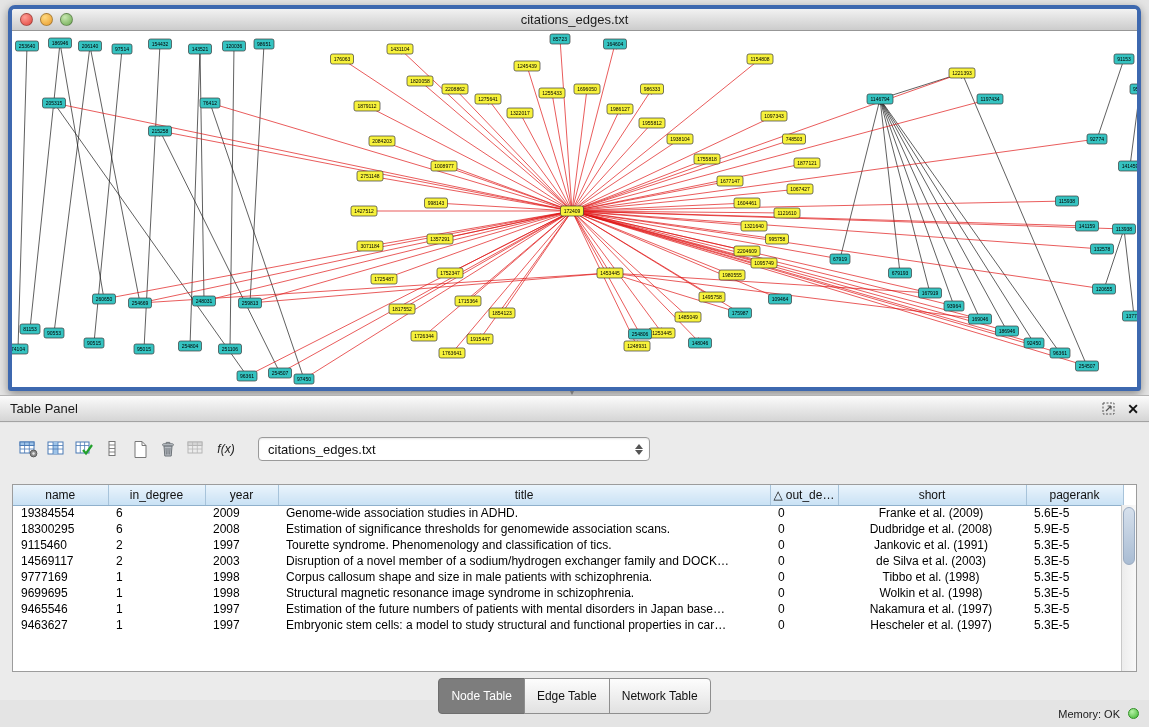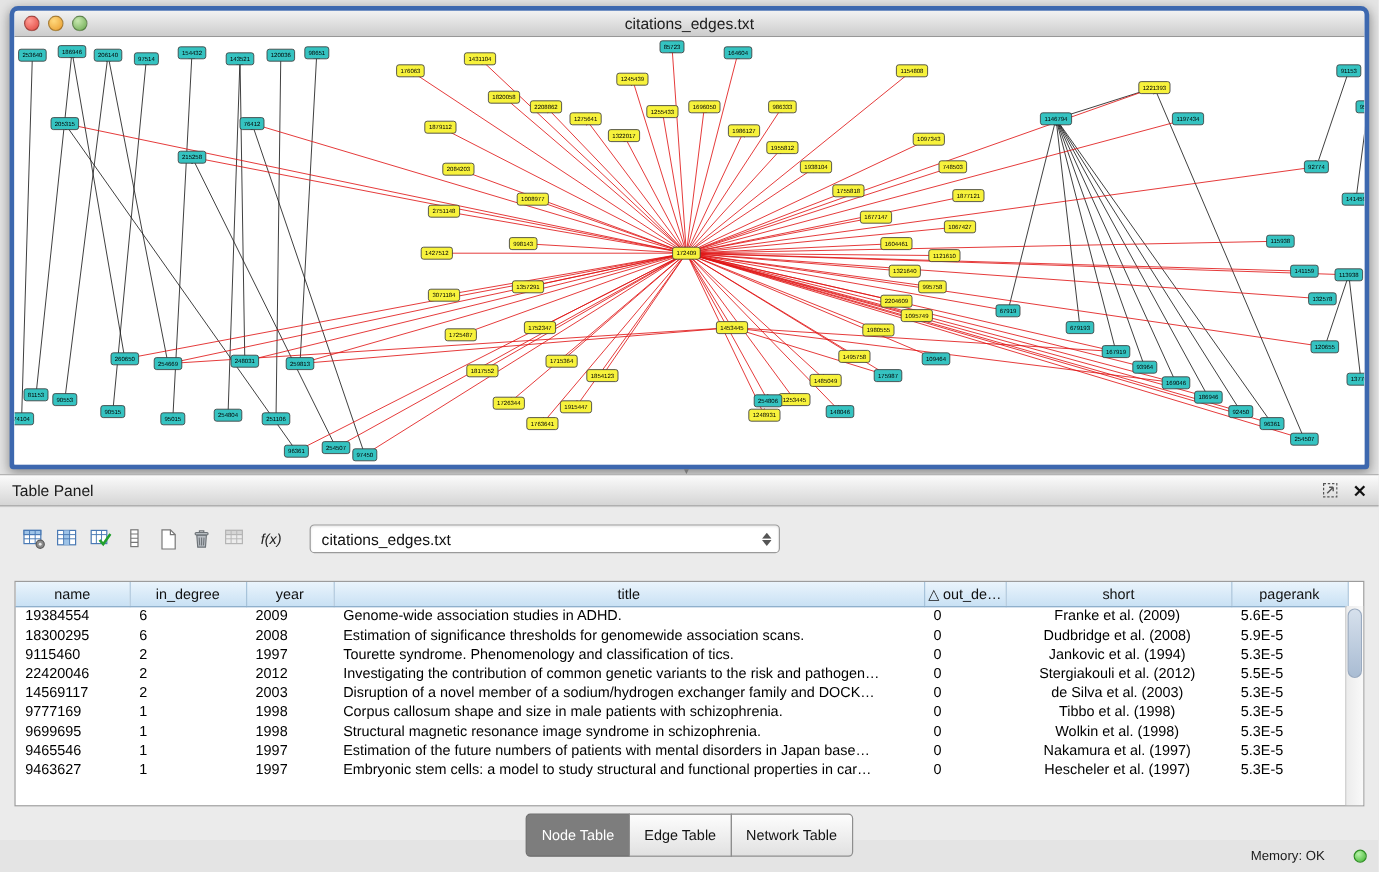--- a/index.html
+++ b/index.html
@@ -85,21 +85,21 @@
   .tab-btn {
     height:36px; padding:0 12px; font-size:12px; font-family:"Liberation Sans",sans-serif;
     border:1px solid #8e8e8e; background:linear-gradient(#fdfdfd,#e1e1e1);
     color:#111; margin-left:-1px;
   }
   .tab-btn:first-child { border-radius:4px 0 0 4px; margin-left:0; }
   .tab-btn:last-child { border-radius:0 4px 4px 0; }
   .tab-btn.selected { background:#7d7d7d; color:#fff; border-color:#6e6e6e; }
 
   .status-bar { position:absolute; top:700px; left:0; width:1149px; height:27px;
-    display:flex; align-items:center; justify-content:flex-end; gap:24px;
+    display:flex; align-items:center; justify-content:flex-end; gap:8px;
     padding-right:10px; font-size:11px; color:#1a1a1a; }
   .mem-dot { width:11px; height:11px; border-radius:50%;
     background:radial-gradient(circle at 35% 30%, #b7f2a8, #3db52e);
     border:1px solid #2f8f24; }
 </style>
 </head>
 <body>
 
 <div class="net-window">
   <div class="titlebar">
@@ -770,31 +770,22 @@
             <td>0</td>
             <td class="c-short">Dudbridge et al. (2008)</td>
             <td>5.9E-5</td>
           </tr>
           <tr>
             <td>9115460</td>
             <td>2</td>
             <td>1997</td>
             <td>Tourette syndrome. Phenomenology and classification of tics.</td>
             <td>0</td>
-            <td class="c-short">Jankovic et al. (1994)</td>
+            <td class="c-short">Jankovic et al. (1991)</td>
             <td>5.3E-5</td>
-          </tr>
-          <tr>
-            <td>22420046</td>
-            <td>2</td>
-            <td>2012</td>
-            <td>Investigating the contribution of common genetic variants to the risk and pathogen…</td>
-            <td>0</td>
-            <td class="c-short">Stergiakouli et al. (2012)</td>
-            <td>5.5E-5</td>
           </tr>
           <tr>
             <td>14569117</td>
             <td>2</td>
             <td>2003</td>
             <td>Disruption of a novel member of a sodium/hydrogen exchanger family and DOCK…</td>
             <td>0</td>
             <td class="c-short">de Silva et al. (2003)</td>
             <td>5.3E-5</td>
           </tr>

